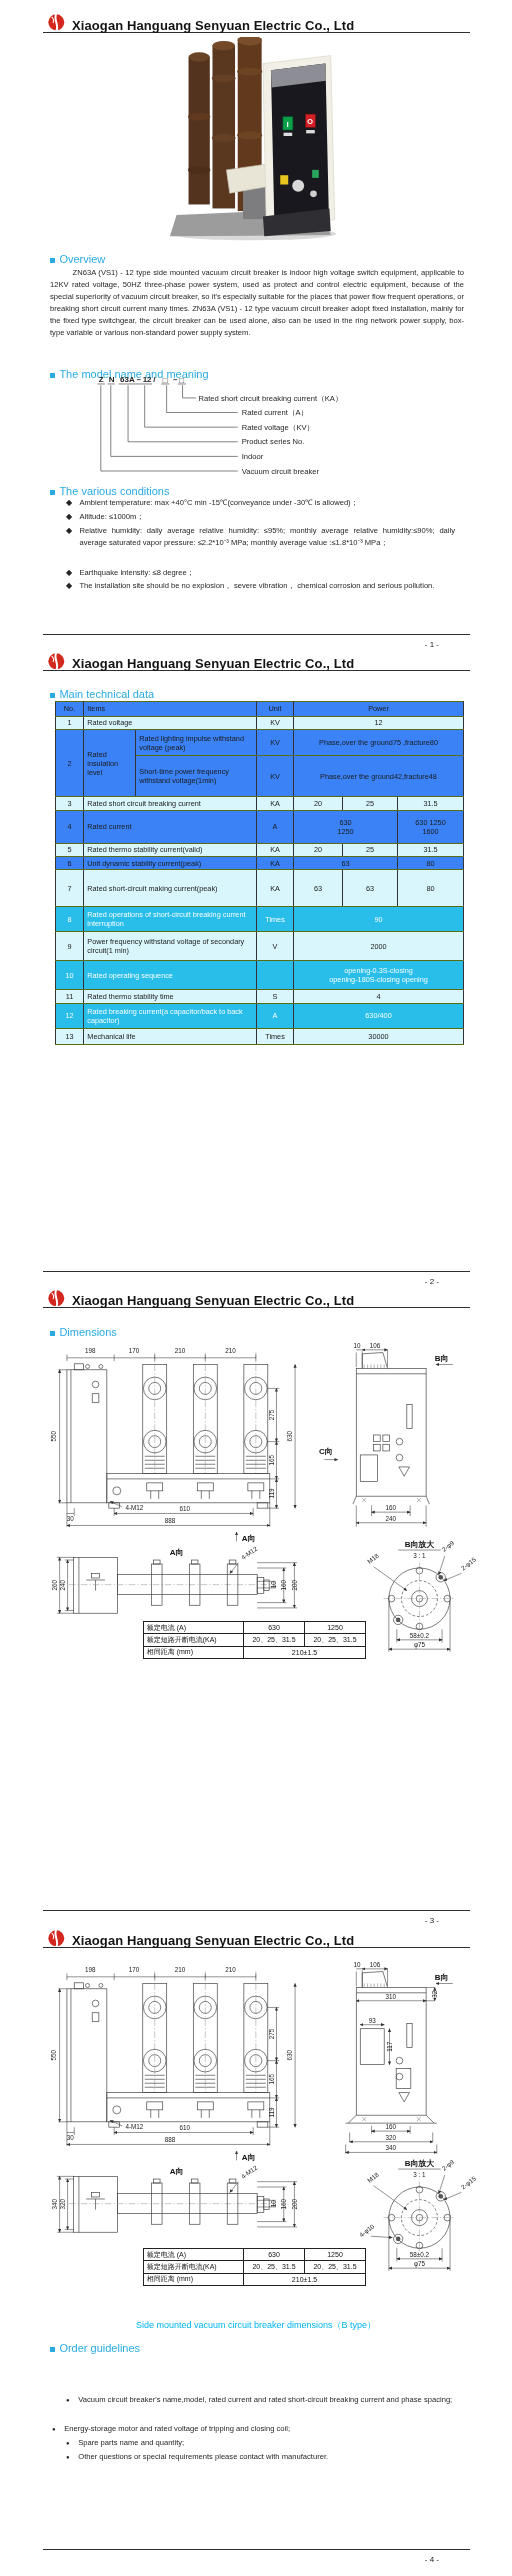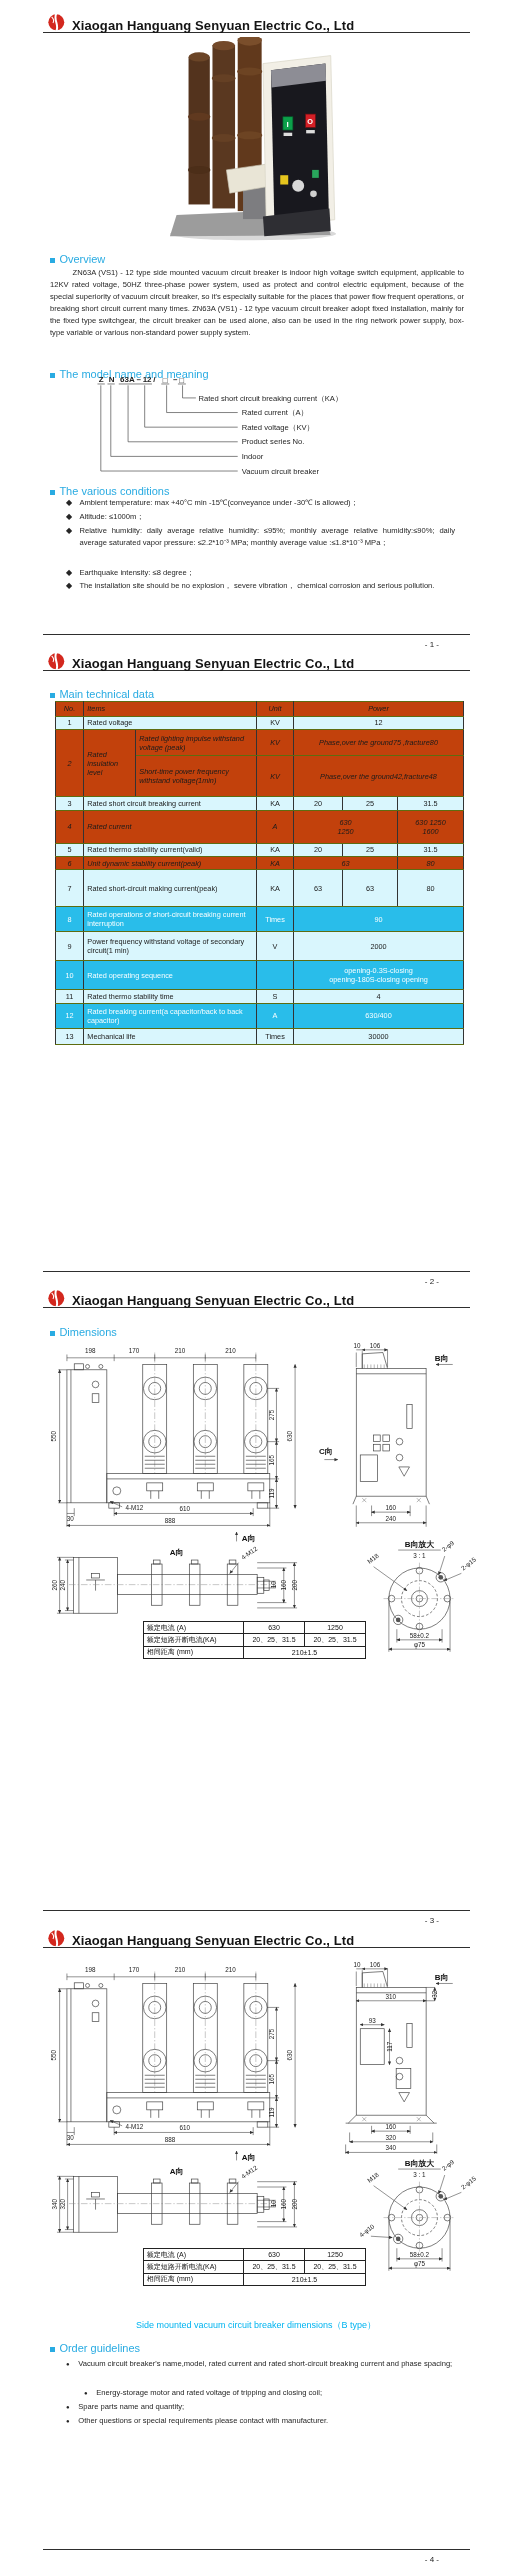--- a/index.html
+++ b/index.html
@@ -11,27 +11,27 @@
   .pagehead .logo{position:absolute;left:4px;top:-1.3px;}
   .pagehead .co{position:absolute;left:29px;top:3.3px;font-size:13px;font-weight:bold;color:#141414;letter-spacing:0.1px;white-space:nowrap;}
   .pagefoot{position:absolute;left:43px;width:427px;border-top:1.3px solid #2e2e2e;font-size:8px;color:#222;
             text-align:right;padding:5.3px 31px 0 0;box-sizing:border-box;}
   
   .sechead{position:absolute;left:50px;font-size:11px;color:#29abe2;white-space:nowrap;}
   .sq{display:inline-block;width:4.7px;height:4.7px;background:#29abe2;margin-right:4.7px;}
   .body-par{position:absolute;font-size:7.6px;line-height:12px;text-align:justify;text-indent:22.6px;color:#262626;}
   .nc-item{position:absolute;display:flex;gap:7.3px;font-size:7.6px;line-height:12px;color:#262626;text-align:justify;}
   .nc-item .di{font-size:8px;line-height:12px;flex:0 0 auto;}
-  .og-item{position:absolute;display:flex;gap:8.6px;font-size:7.6px;line-height:12.6px;color:#262626;}
+  .og-item{position:absolute;display:flex;gap:8.6px;font-size:7.6px;line-height:12.6px;color:#262626;margin-top:36px;}
   .og-item .bu{font-size:6px;line-height:12.6px;flex:0 0 auto;}
   
   .tech-table{position:absolute;border-collapse:collapse;table-layout:fixed;font-size:7.3px;color:#1b1b1b;border:1.3px solid #333;}
   .tech-table td{border:0.7px solid #333;border-top-color:#5d6c10;border-bottom-color:#5d6c10;
                  padding:1.3px 3.3px;text-align:center;vertical-align:middle;overflow:hidden;}
-  tr.cyan td{background:#c2410c;font-style:italic;}
+  tr.cyan td{background:#3b82f6;}
   tr.pale td{background:#d9f6fd;}
   tr.cyanlt td{background:#29bdea;color:#f7feff;}
   .tl{text-align:left !important;}
   .ml{white-space:pre-line;}
   
   .dim-table{position:absolute;border-collapse:collapse;table-layout:fixed;font-size:7px;color:#111;background:#fff;}
   .dim-table td{border:0.7px solid #222;padding:0.7px 2.7px;text-align:center;height:10px;}
   .dim-table .lbl{text-align:left;}
   .caption{position:absolute;left:0;width:512px;text-align:center;font-size:9px;color:#00b4f0;}
   
@@ -718,21 +718,21 @@
 
   <div class="caption" style="top:2319px">Side mounted vacuum circuit breaker dimensions（B type）</div>
 
   <div class="sechead" style="top:2342px">
     <span class="sq"></span><span>Order guidelines</span>
   </div>
   <div class="og-item" style="left:66px;top:2358px;width:394px">
     <span class="bu">●</span>
       <span>Vacuum circuit breaker's name,model, rated current and rated short-circuit breaking current and phase spacing;</span>
   </div>
-  <div class="og-item" style="left:84px;top:2387px;width:394px">
+  <div class="og-item" style="left:52px;top:2387px;width:394px">
     <span class="bu">●</span>
       <span>Energy-storage motor and rated voltage of tripping and closing coil;</span>
   </div>
   <div class="og-item" style="left:66px;top:2401px;width:394px">
     <span class="bu">●</span>
       <span>Spare parts name and quantity;</span>
   </div>
   <div class="og-item" style="left:66px;top:2415px;width:394px">
     <span class="bu">●</span>
       <span>Other questions or special requirements please contact with manufacturer.</span>

